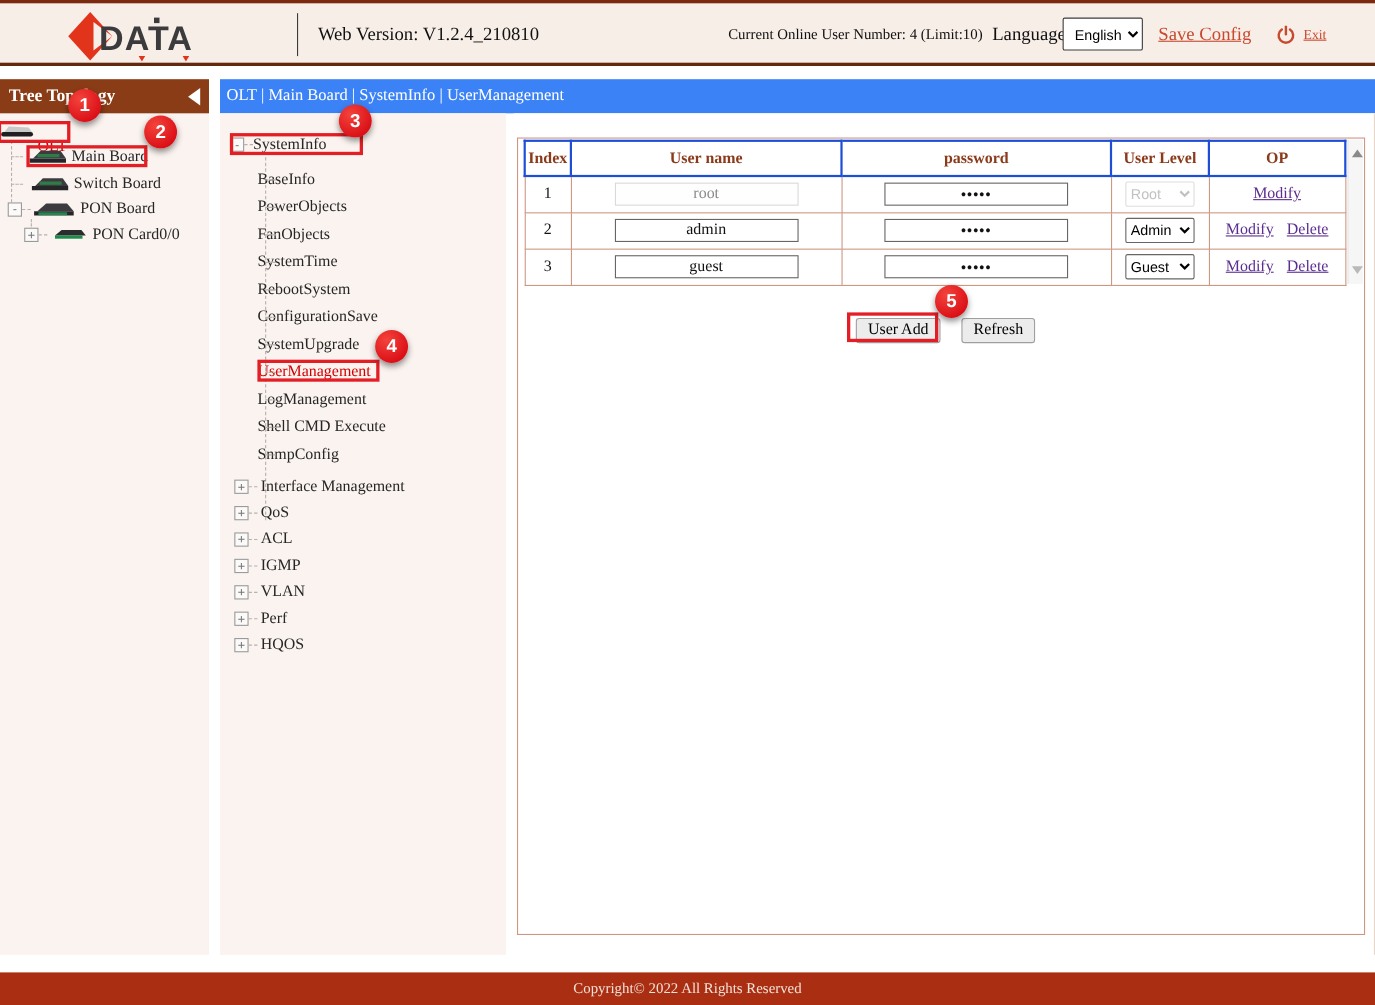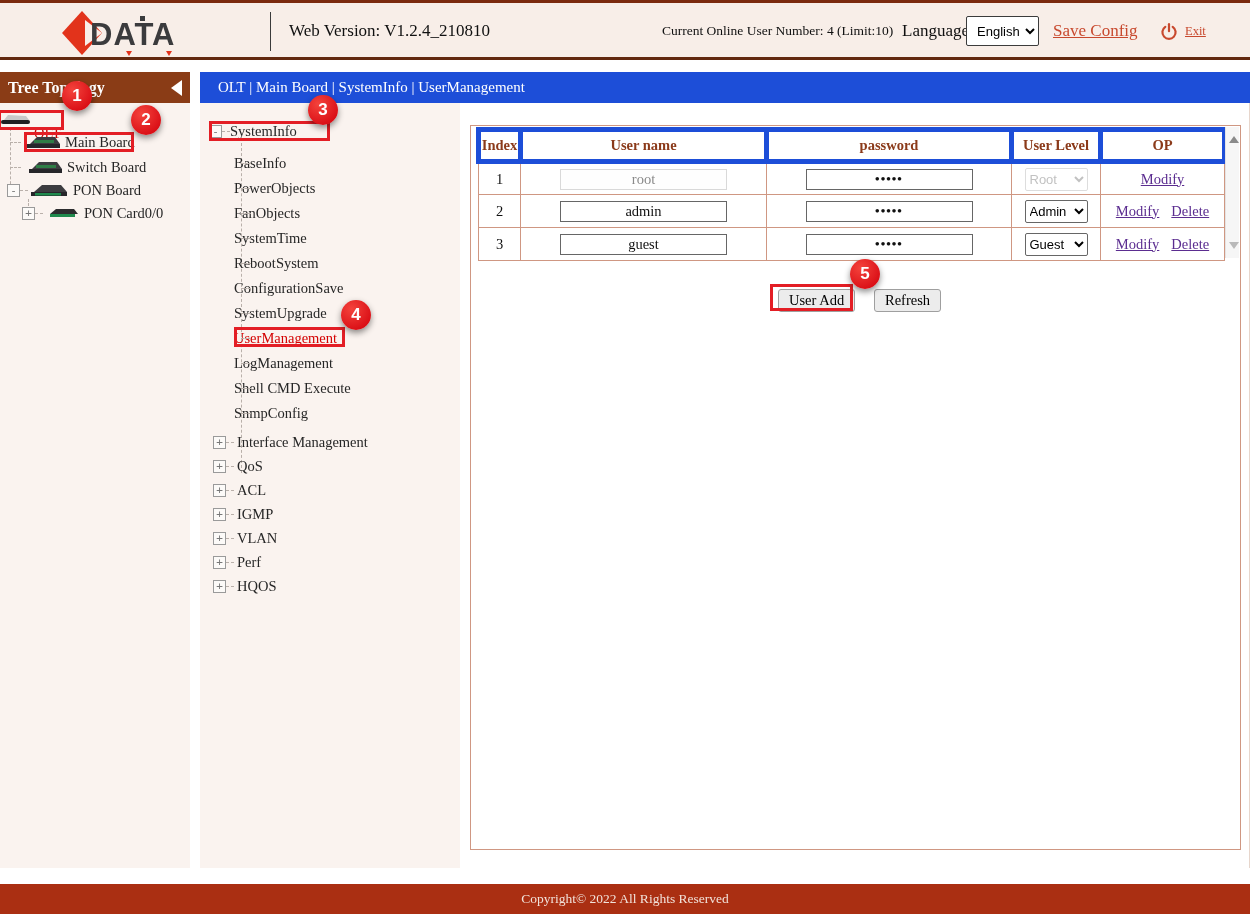--- a/index.html
+++ b/index.html
@@ -42,22 +42,22 @@
   .vdash { position:absolute; width:0; border-left:1px dashed #b9b0aa; }
   .hdash { display:inline-block; width:11px; height:0; border-top:1px dashed #b9b0aa; }
   .expander {
     width:13px; height:13px; border:1px solid #9a9a9a; background:#fcfaf8; color:#777;
     font:11px/11px "DejaVu Sans Mono",monospace; text-align:center; flex:0 0 13px; cursor:pointer;
   }
   .dev-icon { flex:0 0 auto; }
 
   
   .breadcrumb-bar {
-    position:absolute; left:200px; top:72px; width:1050px; height:31px; background:#1d4ed8;
-    color:#ffffff; font-size:15px; line-height:31px; padding-left:18px;
+    position:absolute; left:200px; top:72px; width:1050px; height:31px; background:#3b82f6;
+    color:#ffffff; font-size:15px; line-height:31px; padding-left:6px;
   }
 
   
   .menu-panel { position:absolute; left:200px; top:103px; width:260px; height:765px; background:#faf3ef; font-size:14.5px; color:#262626; }
   .menu-row { position:absolute; display:flex; align-items:center; height:20px; white-space:nowrap; cursor:pointer; }
   .sub-list { position:absolute; left:0; top:48px; width:260px; }
   .sub-list::before { content:""; position:absolute; left:41px; top:-8px; height:330px; border-left:1px dashed #b9b0aa; }
   .sub-item { position:relative; height:25px; line-height:25px; padding-left:34px; white-space:nowrap; cursor:pointer; }
   .sub-item::before { content:""; position:absolute; left:41px; top:12px; width:10px; border-top:1px dashed #b9b0aa; }
   .sub-item.active { color:#d40000; }
@@ -65,21 +65,21 @@
   .root-item { height:24px; display:flex; align-items:center; padding-left:13px; white-space:nowrap; cursor:pointer; }
   .root-item .hdash { width:8px; }
   .root-item .lbl { margin-left:3px; }
 
   
   .content { position:absolute; left:467px; top:103px; width:783px; height:765px; background:#ffffff; border-right:1px solid #e7d6cc; }
   .main-box { position:absolute; left:3px; top:22px; width:771px; height:725px; border:1px solid #cf9782; background:#ffffff; }
   .table-wrap { position:absolute; left:0; top:0; width:769px; height:135px; }
   table.user-table { border-collapse:collapse; table-layout:fixed; margin-left:5px; margin-top:1px; }
   .user-table th {
-    border:5px solid #1d4ed8; height:32px; color:#8b3a1a; font-weight:bold; font-size:14.5px; background:#ffffff;
+    border:2px solid #1d4ed8; height:32px; color:#8b3a1a; font-weight:bold; font-size:14.5px; background:#ffffff;
   }
   .user-table td { border:1px solid #cf9782; height:33px; text-align:center; font-size:14.5px; color:#111; }
   .cell-input {
     width:167px; height:21px; text-align:center; font-family:"Liberation Serif","DejaVu Serif",serif;
     font-size:14.5px; border:1px solid #666; background:#ffffff; color:#111;
   }
   .cell-input.pw { font-size:13px; letter-spacing:1px; font-weight:bold; }
   .cell-input:disabled { border:1px solid #d9d9d9; color:#8a8a8a; background:#fefefe; }
   .level-select {
     width:63px; height:23px; font-family:"Liberation Sans","DejaVu Sans",sans-serif; font-size:13px;

